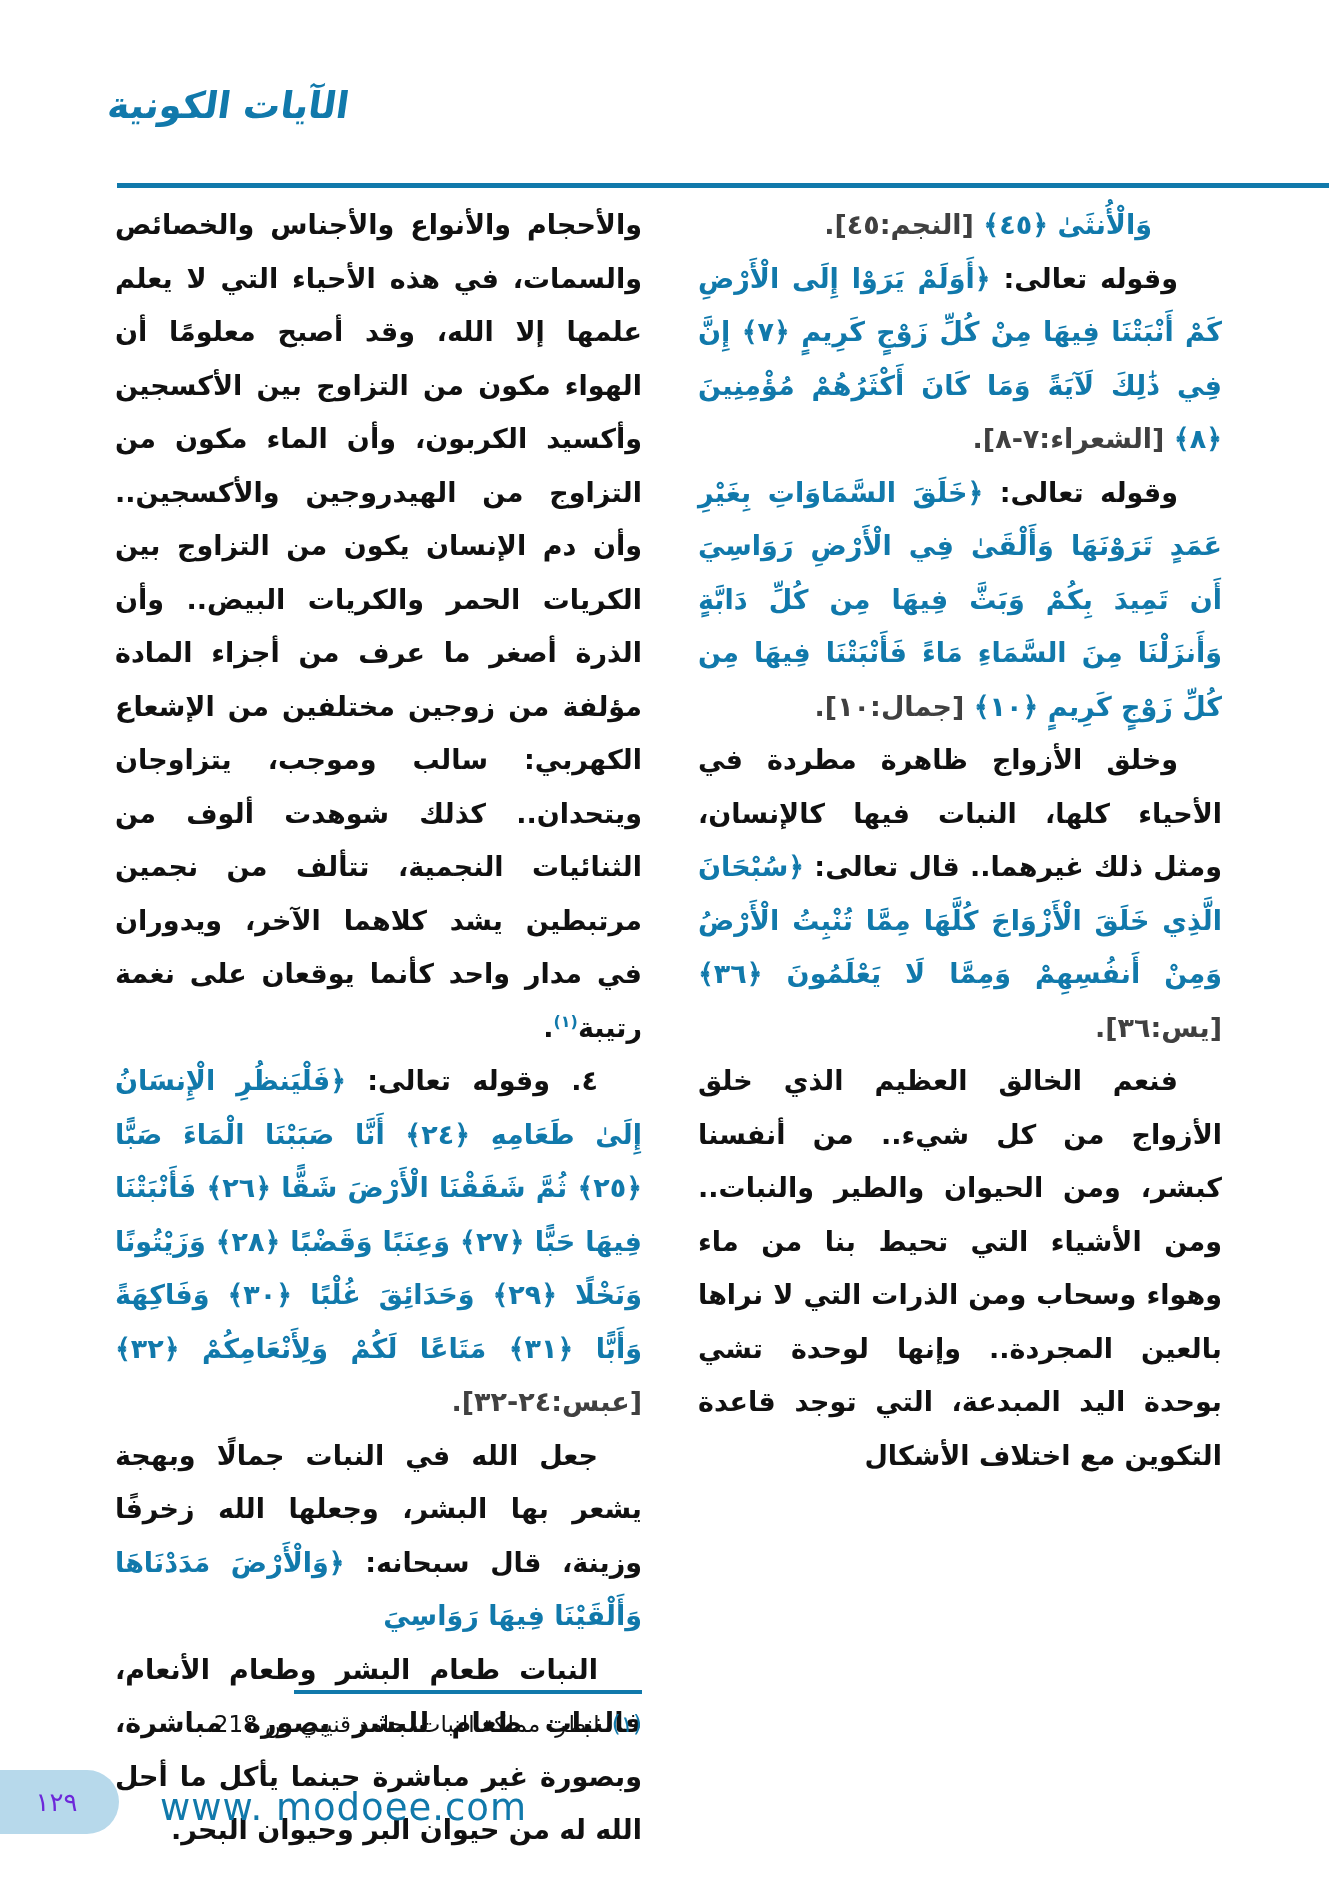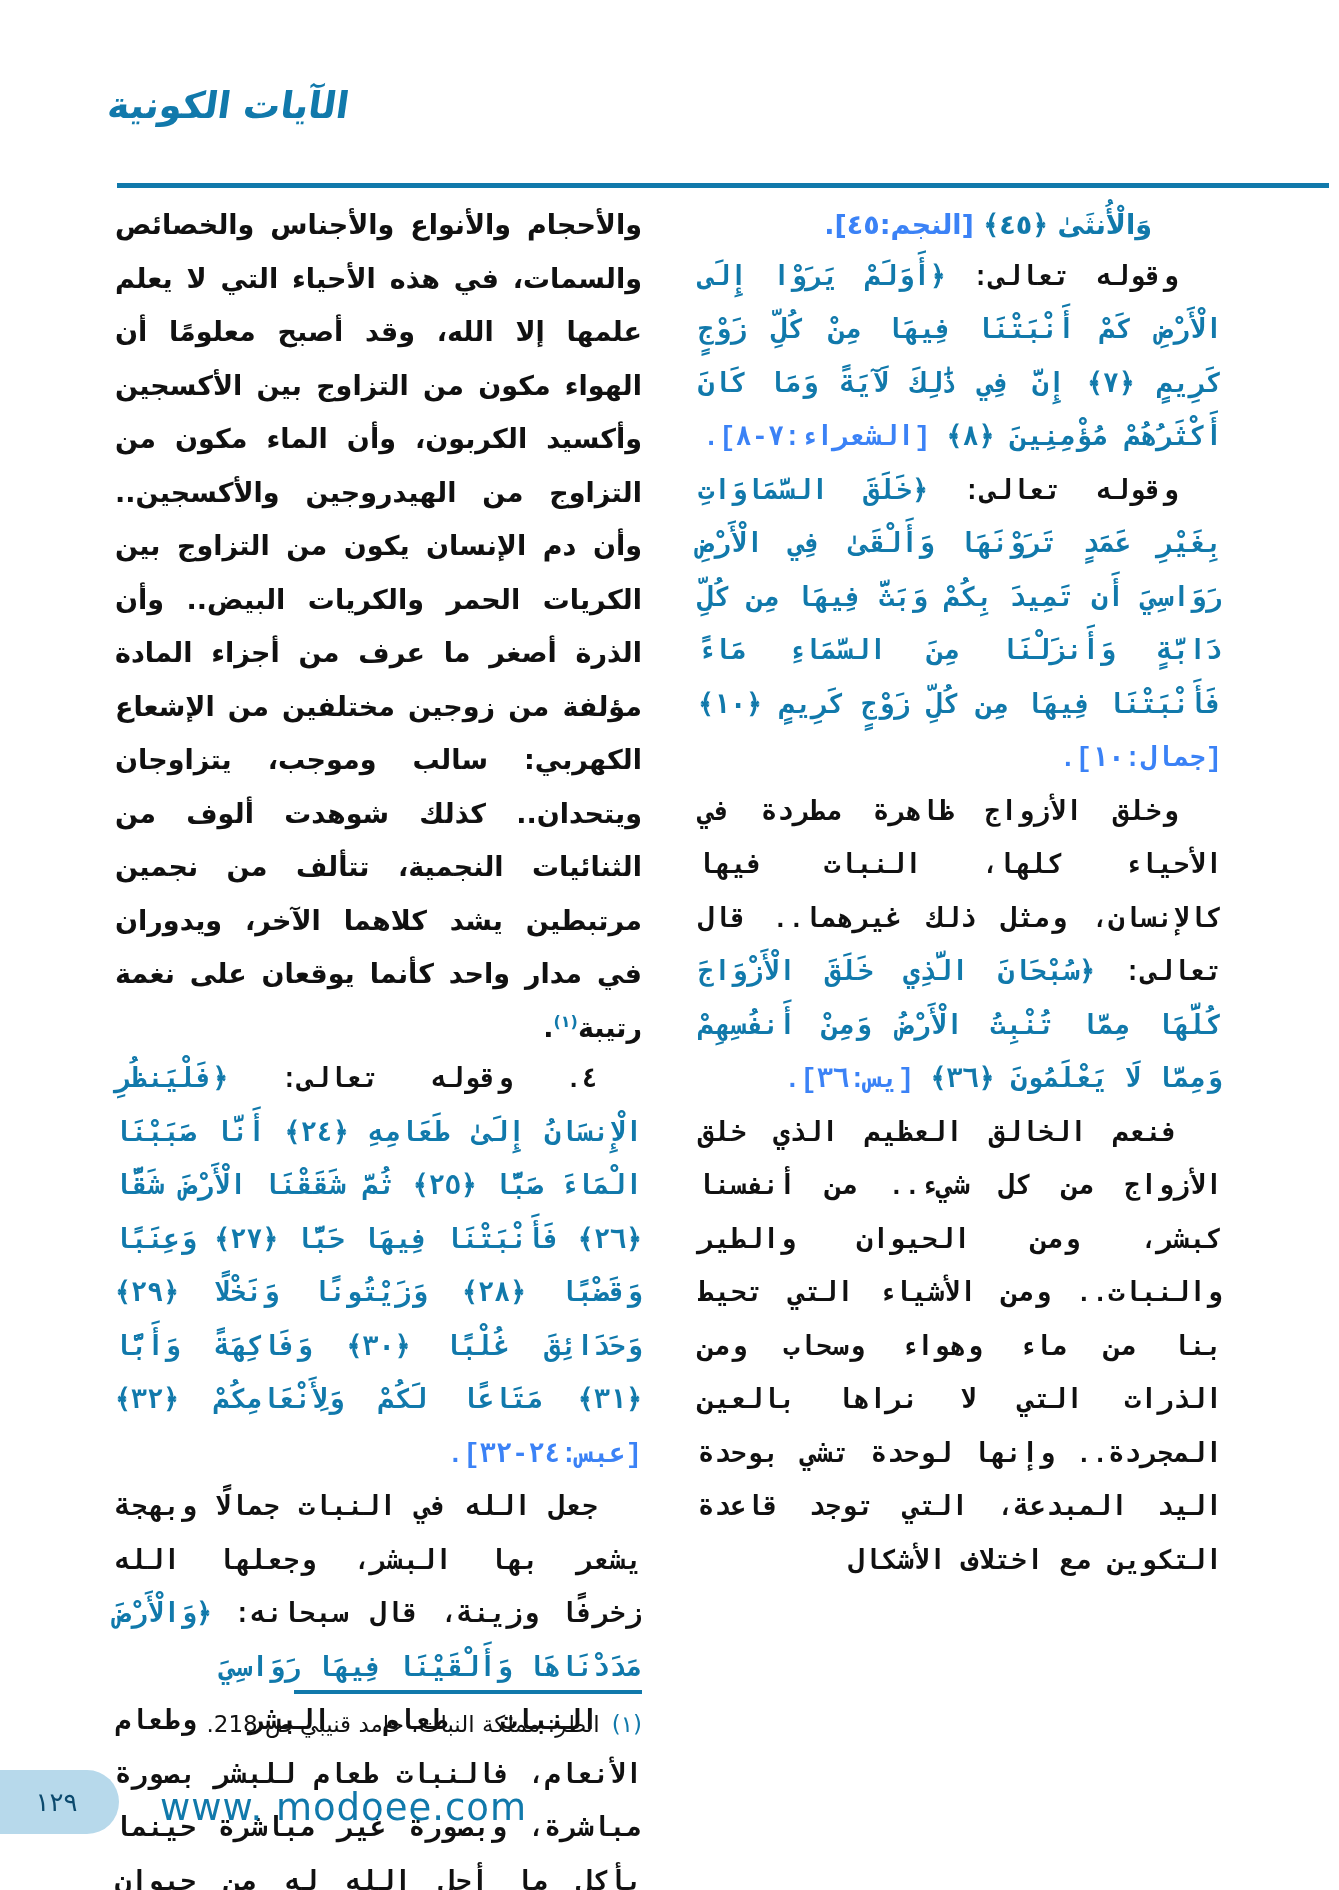--- a/index.html
+++ b/index.html
@@ -35,24 +35,24 @@
   }
   .col-right{width:524px;}
   .col-left{width:527px;position:relative;min-height:1562px;}
   .para{
     margin:0;
     text-align:justify;
     font-size:27px;
     line-height:53.5px;
     font-weight:bold;
   }
-  .para.indent{text-indent:44px;font-family:Liberation Mono, monospace;}
+  .para.indent{text-indent:44px;}
   .para.tail{text-indent:70px;}
   .quran{color:var(--accent);}
-  .ref{color:#3b82f6;margin-top:36px;}
+  .ref{color:#404040;margin-top:36px;}
   sup.footmark{
     color:var(--accent);
     font-size:16px;font-weight:bold;
     line-height:0;
   }
   .footnote-block{
     position:absolute;top:1492px;right:0;width:100%;
   }
   .fn-sep{
     width:348px;height:4px;background:var(--accent);
@@ -64,21 +64,21 @@
   }
   .fn-marker{color:var(--accent);margin-left:12px;}
   .page-pill{
     position:absolute;left:0;top:1770px;
     width:119px;height:64px;
     background:var(--pill);
     border-radius:0 32px 32px 0;
     display:flex;align-items:center;justify-content:center;
   }
   .page-pill span{
-    color:#0c4a6e;font-size:26px;letter-spacing:8px;padding-right:6px;
+    color:#6d28d9;font-size:26px;letter-spacing:8px;padding-right:6px;
   }
   .website{
     position:absolute;left:160px;top:1786px;
     direction:ltr;
     color:var(--accent);
     font-size:37px;
     letter-spacing:1px;
   }
 </style>
 </head>

